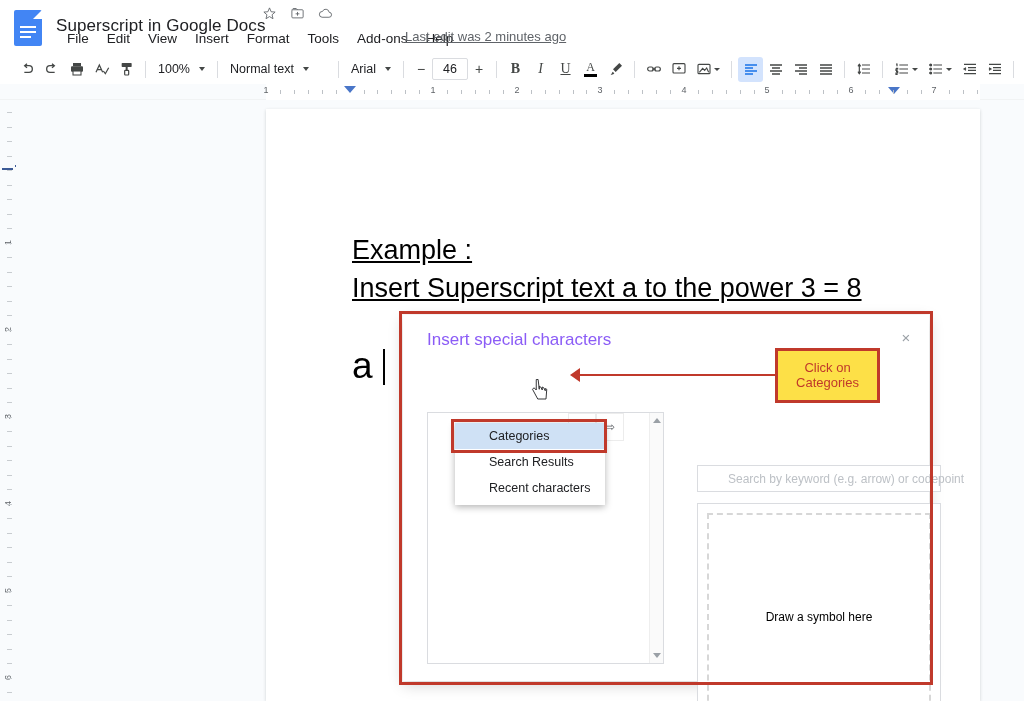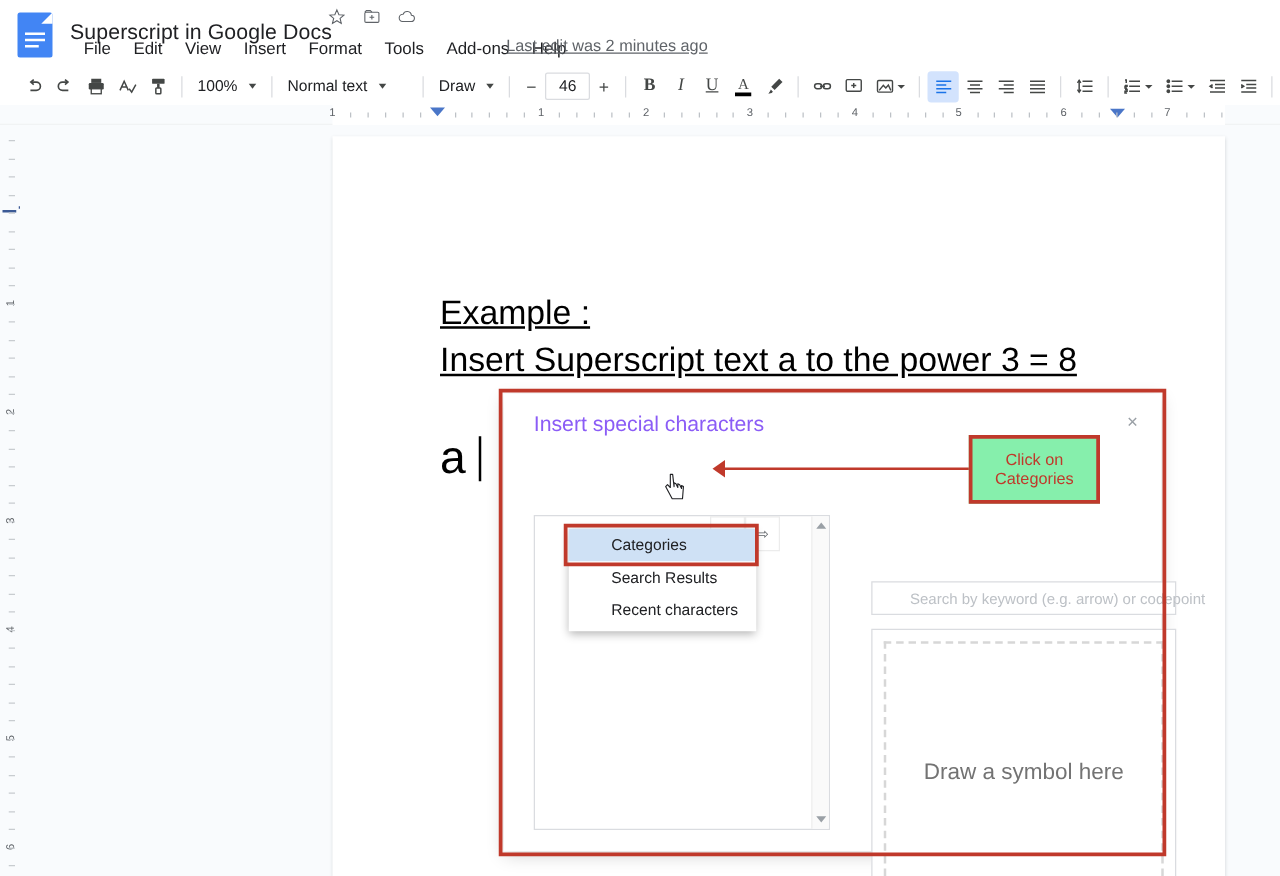--- a/index.html
+++ b/index.html
@@ -157,39 +157,39 @@
   .search-ph { font-size: 12px; color: #bdc1c6; margin-left: 22px; white-space: nowrap; }
   .draw-box {
     position: absolute; left: 270px; top: 128px; width: 244px; height: 228px;
     border: 1px solid #dadce0; background: #fff;
   }
   .draw-inner {
     position: absolute; left: 9px; top: 9px; right: 9px; bottom: 9px;
     border: 2px dashed #d7d7d7;
     display: flex; align-items: center; justify-content: center;
   }
-  .draw-text { font-size: 18px; color: #737373; }
+  .draw-text { font-size: 12px; color: #000000; }
   .cat-highlight {
     position: absolute; left: 24px; top: 44px; width: 156px; height: 34px;
     border: 3px solid #c0392b; z-index: 26;
   }
   .cat-dropdown {
     position: absolute; left: 28px; top: 48px; width: 150px; background: #fff;
     box-shadow: 0 2px 7px rgba(0,0,0,.3); z-index: 25; padding-bottom: 4px;
   }
   .cat-opt { height: 26px; display: flex; align-items: center; font-size: 12.5px; color: #202124; padding-left: 34px; }
   .cat-opt.sel { background: #cfe1f5; }
 
   
   .cursor-hand { position: absolute; left: 531px; top: 378px; width: 18px; height: 24px; z-index: 40; }
 
   
   .callout {
     position: absolute; left: 775px; top: 348px; width: 105px; height: 55px;
-    border: 3px solid #c0392b; background: #86efac; z-index: 35;
+    border: 3px solid #c0392b; background: #fde047; z-index: 35;
     display: flex; flex-direction: column; align-items: center; justify-content: center;
   }
   .callout span { font-size: 13px; color: #c0392b; line-height: 1.15; white-space: nowrap; }
   .arrow-line {
     position: absolute; left: 578px; top: 374px; width: 200px; height: 2px; background: #c0392b; z-index: 34;
   }
   .arrow-head {
     position: absolute; left: 570px; top: 368px; width: 0; height: 0;
     border-top: 7px solid transparent; border-bottom: 7px solid transparent;
     border-right: 10px solid #c0392b; z-index: 34;
@@ -283,21 +283,21 @@
     </div>
     <div class="tb-sep"></div>
 
     <div class="tb-select" style="min-width:108px">
       <span>Normal text</span>
       <span class="caret"></span>
     </div>
     <div class="tb-sep"></div>
 
     <div class="tb-select" style="width:92px; justify-content:space-between">
-      <span>Draw</span>
+      <span>Arial</span>
       <span class="caret"></span>
     </div>
     <div class="tb-sep"></div>
 
     <div class="fontsize-group">
       <div class="fs-btn">−</div>
       <div class="fs-val">46</div>
       <div class="fs-btn">+</div>
     </div>
     <div class="tb-sep"></div>

